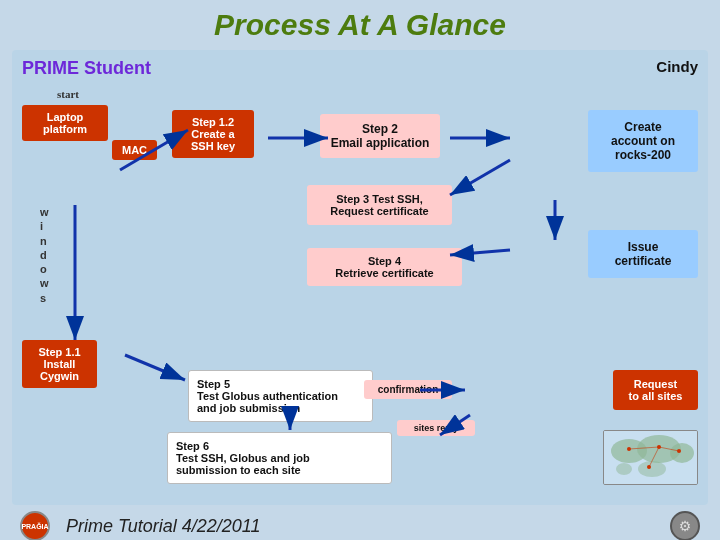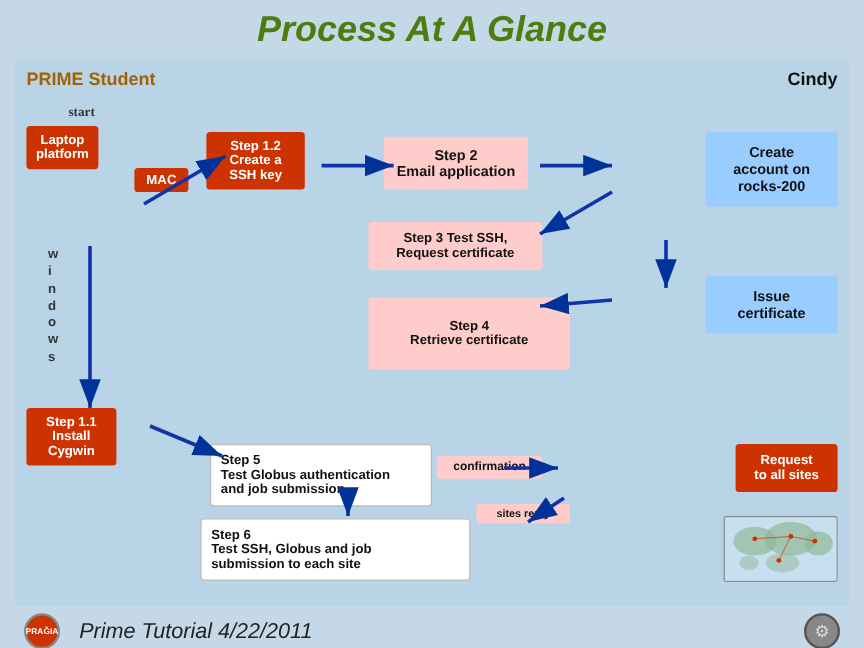--- a/index.html
+++ b/index.html
@@ -57,21 +57,21 @@
 <body>
 
 <div class="bg-map"></div>
 
 <div class="main-container">
 
   <div class="page-title">Process At A Glance</div>
 
   <div style="background: rgba(180,210,230,0.65); border-radius:4px; padding:10px; position:relative; height:455px;">
 
-    <div style="position:absolute; top:8px; left:10px; font-size:15px; font-weight:bold; color:#a16207;">PRIME Student</div>
+    <div style="position:absolute; top:8px; left:10px; font-size:18px; font-weight:bold; color:#6d28d9;">PRIME Student</div>
 
     <div style="position:absolute; top:8px; right:10px; font-size:15px; font-weight:bold; color:#111;">Cindy</div>
 
     <svg style="position:absolute;top:0;left:0;width:100%;height:100%;pointer-events:none;z-index:5;" viewBox="0 0 680 455">
 
       <defs>
         <marker id="arrowhead-blue" markerWidth="8" markerHeight="6" refX="8" refY="3" orient="auto">
           <polygon points="0 0, 8 3, 0 6" fill="#003399"></polygon>
         </marker>
         <marker id="arrowhead-blue2" markerWidth="8" markerHeight="6" refX="0" refY="3" orient="auto">
@@ -104,21 +104,21 @@
       <line x1="400" y1="340" x2="445" y2="340" stroke="#1133aa" stroke-width="3" marker-end="url(#arrowhead-blue)"></line>
 
       <line x1="450" y1="365" x2="420" y2="385" stroke="#1133aa" stroke-width="3" marker-end="url(#arrowhead-blue)"></line>
 
       <line x1="270" y1="360" x2="270" y2="380" stroke="#1133aa" stroke-width="3" marker-end="url(#arrowhead-blue)"></line>
 
     </svg>
 
     <div style="position:absolute; top:38px; left:45px; font-size:11px; color:#333; font-weight:bold;font-family:Liberation Serif, serif;">start</div>
 
-    <div class="box box-red" style="left:10px; top:55px; width:60px;">
+    <div class="box box-red" style="left:10px; top:55px; width:86px;">
       <div style="white-space:pre-line;">Laptop
 platform</div>
     </div>
 
     <div class="box box-red" style="left:100px; top:90px; width:45px; padding:4px 6px;">
       <div>MAC</div>
     </div>
 
     <div class="box box-red" style="left:160px; top:60px; width:82px;">
       <div style="white-space:pre-line;">Step 1.2
@@ -129,36 +129,36 @@
     <div class="box box-pink" style="left:308px; top:64px; width:120px; padding:8px 8px;">
       <div style="white-space:pre-line; font-size:12px;">Step 2
 Email application</div>
     </div>
 
     <div class="box box-pink" style="left:295px; top:135px; width:145px; padding:8px 6px;">
       <div style="white-space:pre-line; font-size:11px;">Step 3 Test SSH,
 Request certificate</div>
     </div>
 
-    <div class="box box-pink" style="left:295px; top:198px; width:168px; padding:18px 6px;">
+    <div class="box box-pink" style="left:295px; top:198px; width:155px; padding:7px 6px;">
       <div style="white-space:pre-line; font-size:11px;">Step 4
 Retrieve certificate</div>
     </div>
 
     <div style="position:absolute; left:28px; top:155px; font-size:11px; color:#333; font-weight:bold; line-height:1.3;">
       w<br>i<br>n<br>d<br>o<br>w<br>s
     </div>
 
     <div class="box box-red" style="left:10px; top:290px; width:75px;">
       <div style="white-space:pre-line;">Step 1.1
 Install
 Cygwin</div>
     </div>
 
-    <div class="box box-white" style="left:163px; top:320px; width:185px; text-align:left; padding:7px 8px;">
+    <div class="box box-white" style="left:176px; top:320px; width:185px; text-align:left; padding:7px 8px;">
       <div style="white-space:pre-line; font-size:11px;">Step 5
 Test Globus authentication
 and job submission</div>
     </div>
 
     <div class="box box-pink" style="left:352px; top:330px; width:88px; font-size:10px; padding:4px 5px;">confirmation</div>
 
     <div class="box box-white" style="left:155px; top:382px; width:225px; text-align:left; padding:7px 8px;">
       <div style="white-space:pre-line; font-size:11px;">Step 6
 Test SSH, Globus and job

